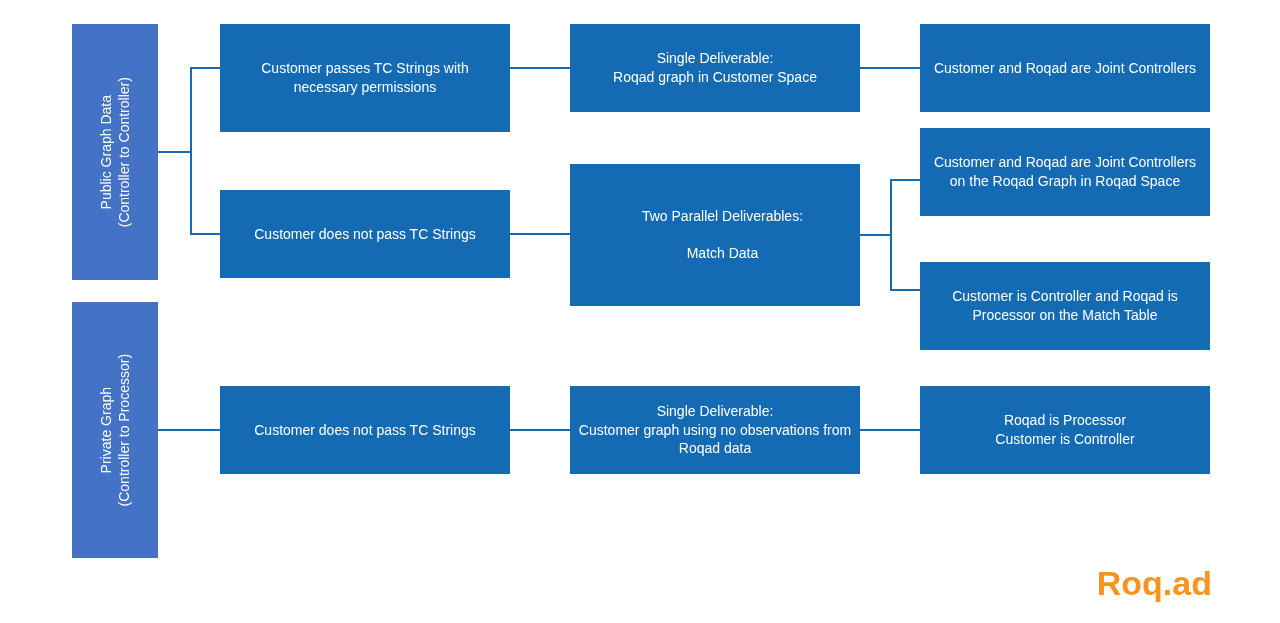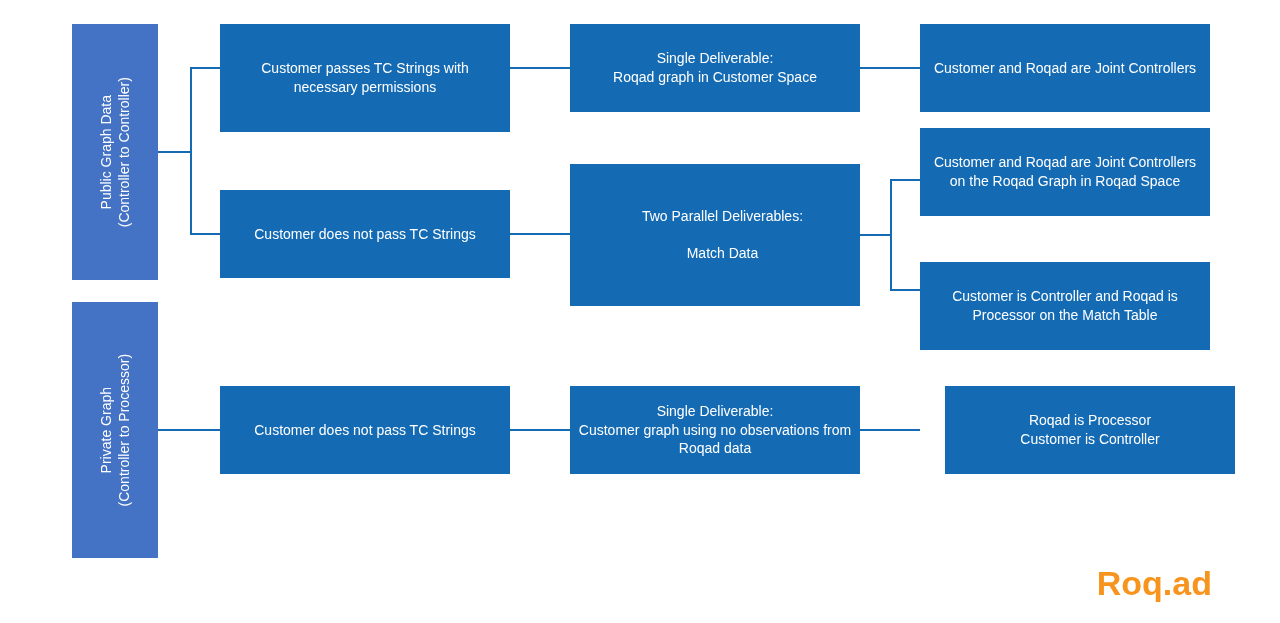--- a/index.html
+++ b/index.html
@@ -101,21 +101,21 @@
 
 <div class="box" style="left:220px; top:386px; width:290px; height:88px;">
   <span>Customer does not pass TC Strings</span>
 </div>
 <div class="box" style="left:570px; top:386px; width:290px; height:88px;">
   <div>
     <span>Single Deliverable:</span><br>
     <span>Customer graph using no observations from Roqad data</span>
   </div>
 </div>
-<div class="box" style="left:920px; top:386px; width:290px; height:88px;margin-left:25px;">
+<div class="box" style="left:920px; top:386px; width:290px; height:88px;">
   <div>
     <span>Roqad is Processor</span><br>
     <span>Customer is Controller</span>
   </div>
 </div>
 
 <div class="connector" style="left:158px; top:151px; width:32px; height:2px;"></div>
 <div class="connector" style="left:190px; top:67px; width:2px; height:168px;"></div>
 <div class="connector" style="left:190px; top:67px; width:30px; height:2px;"></div>
 <div class="connector" style="left:190px; top:233px; width:30px; height:2px;"></div>

